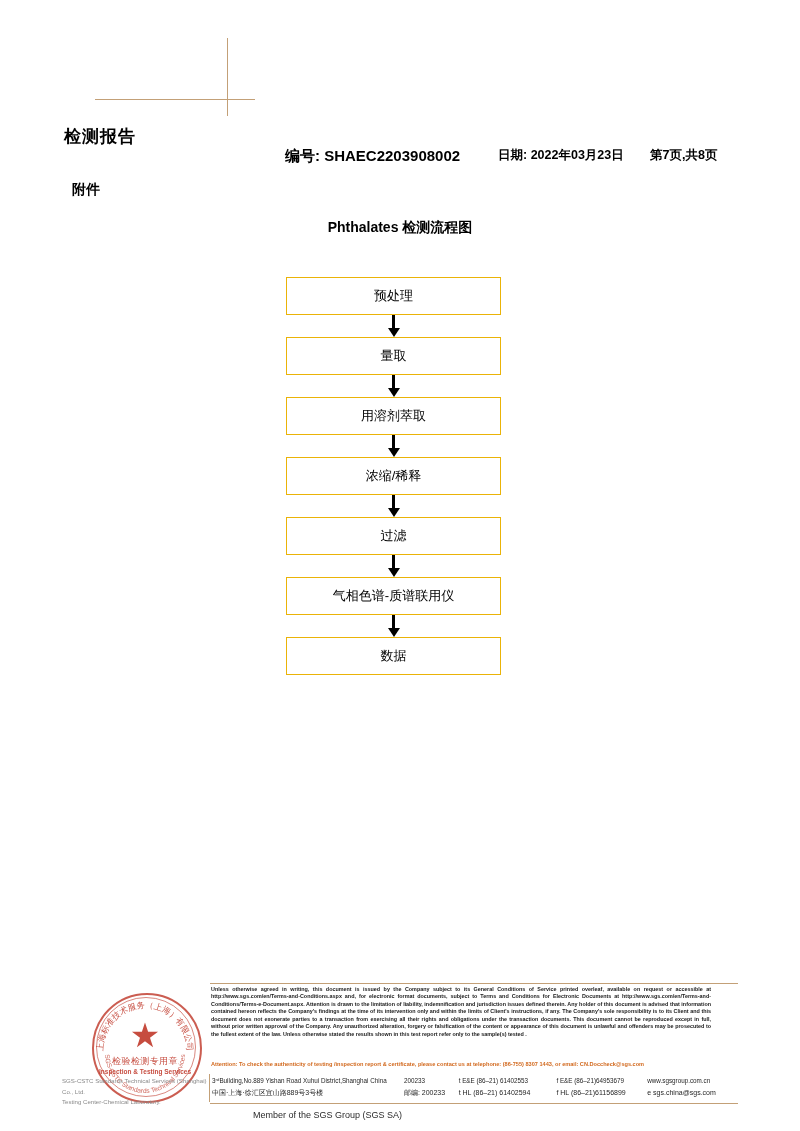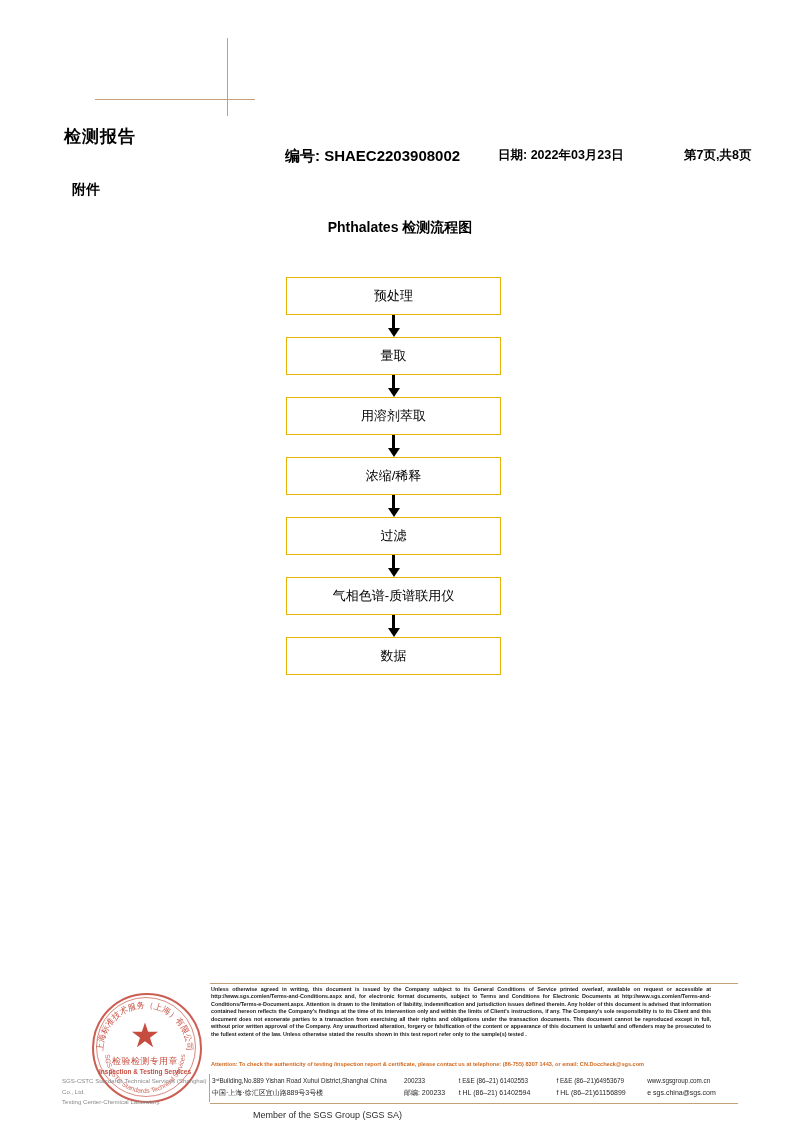--- a/index.html
+++ b/index.html
@@ -83,21 +83,21 @@
   .hdr-date {
     position: absolute;
     left: 498px;
     top: 147px;
     font-size: 12.5px;
     font-weight: bold;
     white-space: nowrap;
   }
   .hdr-page {
     position: absolute;
-    left: 684px;
+    left: 650px;
     top: 147px;
     font-size: 12.5px;
     font-weight: bold;
     white-space: nowrap;
   }
 
   
   .flow-title {
     position: absolute;
     left: 0;

